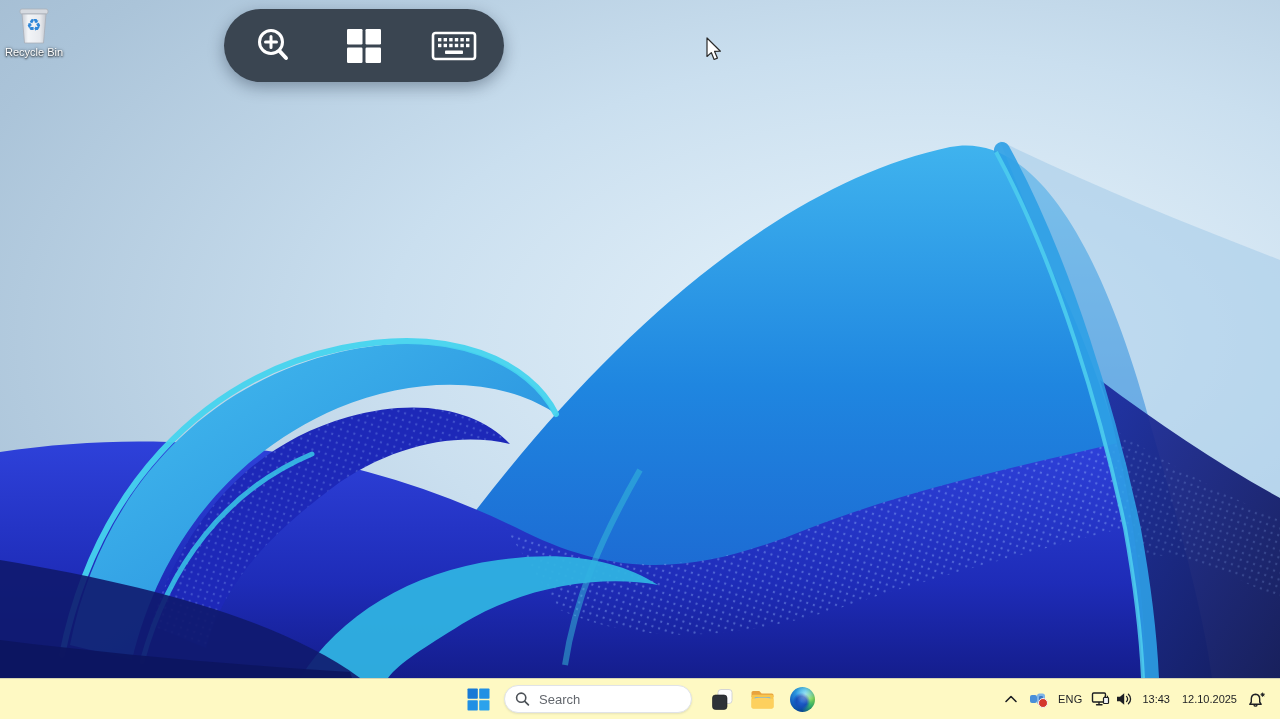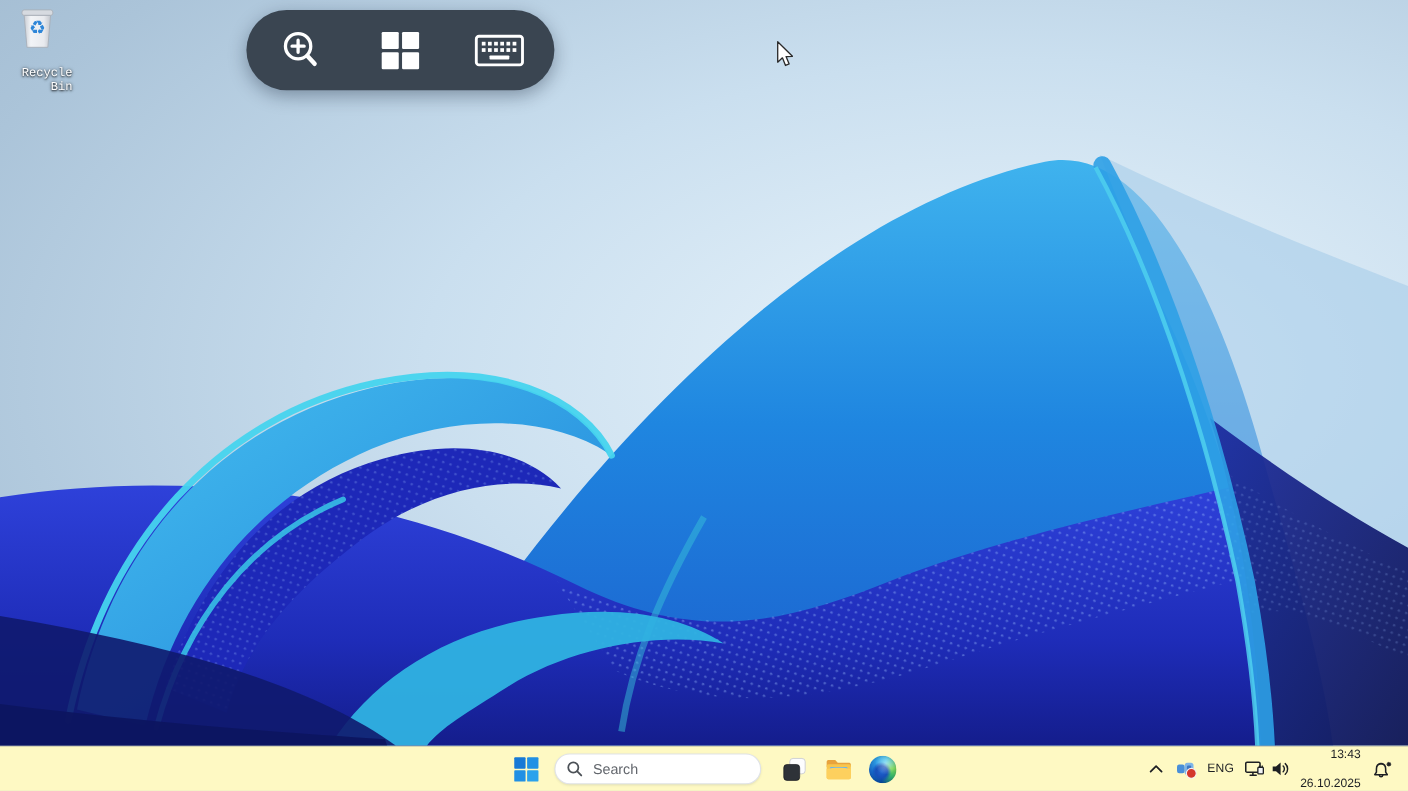--- a/index.html
+++ b/index.html
@@ -5,22 +5,22 @@
   html,body{margin:0;padding:0;}
   body{font-family:"Liberation Sans","DejaVu Sans",sans-serif;-webkit-font-smoothing:antialiased;}
   .screen{position:relative;width:1280px;height:719px;overflow:hidden;background:#9db6cc;}
 
   
   .wallpaper{position:absolute;left:0;top:0;width:1280px;height:678px;display:block;}
 
   
   .desktop-icon{position:absolute;width:64px;display:flex;flex-direction:column;align-items:center;cursor:default;}
   .desktop-icon .di-glyph{width:40px;height:40px;position:relative;display:flex;align-items:center;justify-content:center;}
-  .desktop-icon .di-label{margin-top:16px;font-size:11px;line-height:1.18;color:#fff;text-align:right;
-      text-shadow:0 1px 2px rgba(0,0,0,.85),0 0 3px rgba(0,0,0,.5);font-family:Liberation Mono, monospace;}
+  .desktop-icon .di-label{margin-top:1px;font-size:11px;line-height:1.18;color:#fff;text-align:left;
+      text-shadow:0 1px 2px rgba(0,0,0,.85),0 0 3px rgba(0,0,0,.5);}
   .shortcut-badge{position:absolute;left:-1px;bottom:-1px;width:13px;height:13px;background:#fff;border-radius:2.5px;
       display:flex;align-items:center;justify-content:center;box-shadow:0 0 1px rgba(0,0,0,.55);}
   .shortcut-badge svg{display:block;}
 
   .edge-swirl{width:100%;height:100%;border-radius:50%;
     background:
       radial-gradient(circle at 62% 30%, rgba(255,255,255,.45), rgba(255,255,255,0) 42%),
       radial-gradient(circle at 46% 58%, #1e63cf 0%, #174fb8 26%, rgba(23,79,184,0) 44%),
       conic-gradient(from 185deg at 50% 50%, #0a4da2, #1668cc 20%, #2f9fe6 38%, #45c7ec 54%, #7ed957 72%, #35b86e 84%, #0a4da2 100%);
     box-shadow:inset 0 0 4px rgba(0,0,30,.25);}
@@ -44,21 +44,21 @@
   .search-input{width:188px;height:28px;box-sizing:border-box;border:1px solid #e0e3e8;border-radius:14px;background:#fff;
       padding:0 12px 0 34px;font-size:13px;color:#3c4046;outline:none;box-shadow:0 1px 2px rgba(60,70,90,.12);
       font-family:"Liberation Sans",sans-serif;}
   .search-input::placeholder{color:#5f6artifacts368;}
   .search-input::placeholder{color:#63676d;opacity:1;}
   .search-icon{position:absolute;left:11px;top:50%;transform:translateY(-50%);pointer-events:none;display:flex;}
 
   .tb-right{position:absolute;right:0;top:0;height:40px;display:flex;align-items:center;padding-right:10px;}
   .tray-btn{height:34px;display:flex;align-items:center;justify-content:center;background:transparent;border:none;padding:0 5px;cursor:pointer;border-radius:4px;text-align:center;}
   .tray-lang{font-size:11px;color:#1d1f23;letter-spacing:.2px;padding:0 7px;}
-  .tray-clock{display:flex;flex-direction:column;align-items:flex-end;justify-content:center;font-size:11px;color:#1d1f23;
+  .tray-clock{display:flex;flex-direction:row;align-items:flex-end;justify-content:center;font-size:11px;color:#1d1f23;
       line-height:1.3;padding:0 6px;cursor:pointer;gap:12px;}
   .badge-dot{position:absolute;right:-2px;bottom:-2px;width:8px;height:8px;border-radius:50%;
       background:#d4372c;border:1.5px solid #f2f4f7;box-sizing:content-box;}
 </style>
 </head>
 <body>
 
 <div class="screen">
 
   <svg class="wallpaper" viewBox="0 0 1280 678" preserveAspectRatio="none">
@@ -262,21 +262,21 @@
       <button class="tray-btn" style="padding:0 3px;">
         <svg width="18" height="16" viewBox="0 0 18 16">
           <path d="M 2 5.8 V 10.2 H 5 L 9.2 13.8 V 2.2 L 5 5.8 Z" fill="#1d1f23"></path>
           <path d="M 11.5 5.4 A 3.6 3.6 0 0 1 11.5 10.6" stroke="#1d1f23" stroke-width="1.3" fill="none" stroke-linecap="round"></path>
           <path d="M 13.4 3.2 A 6.4 6.4 0 0 1 13.4 12.8" stroke="#1d1f23" stroke-width="1.3" fill="none" stroke-linecap="round"></path>
         </svg>
       </button>
 
       <div class="tray-clock">
         <span>13:43</span>
-        <span>26.10.2025</span>
+        <span>12.10.2025</span>
       </div>
 
       <button class="tray-btn" style="padding:0 4px;">
         <svg width="19" height="17" viewBox="0 0 19 17">
           <path d="M 8.5 3.2 C 5.8 3.4 4.3 5.4 4.3 8 V 11 L 2.8 13.3 H 14.2 L 12.7 11 V 8 C 12.7 5.4 11.2 3.4 8.5 3.2 Z" stroke="#1d1f23" stroke-width="1.4" fill="none" stroke-linejoin="round"></path>
           <path d="M 6.9 13.6 C 7 14.6 7.6 15.2 8.5 15.2 C 9.4 15.2 10 14.6 10.1 13.6" stroke="#1d1f23" stroke-width="1.3" fill="none" stroke-linecap="round"></path>
           <path d="M 15.6 2 V 5.4 M 13.9 3.7 H 17.3 M 14.5 2.6 L 16.8 4.9 M 16.8 2.6 L 14.5 4.9" stroke="#1d1f23" stroke-width="1" stroke-linecap="round"></path>
         </svg>
       </button>
     </div>

